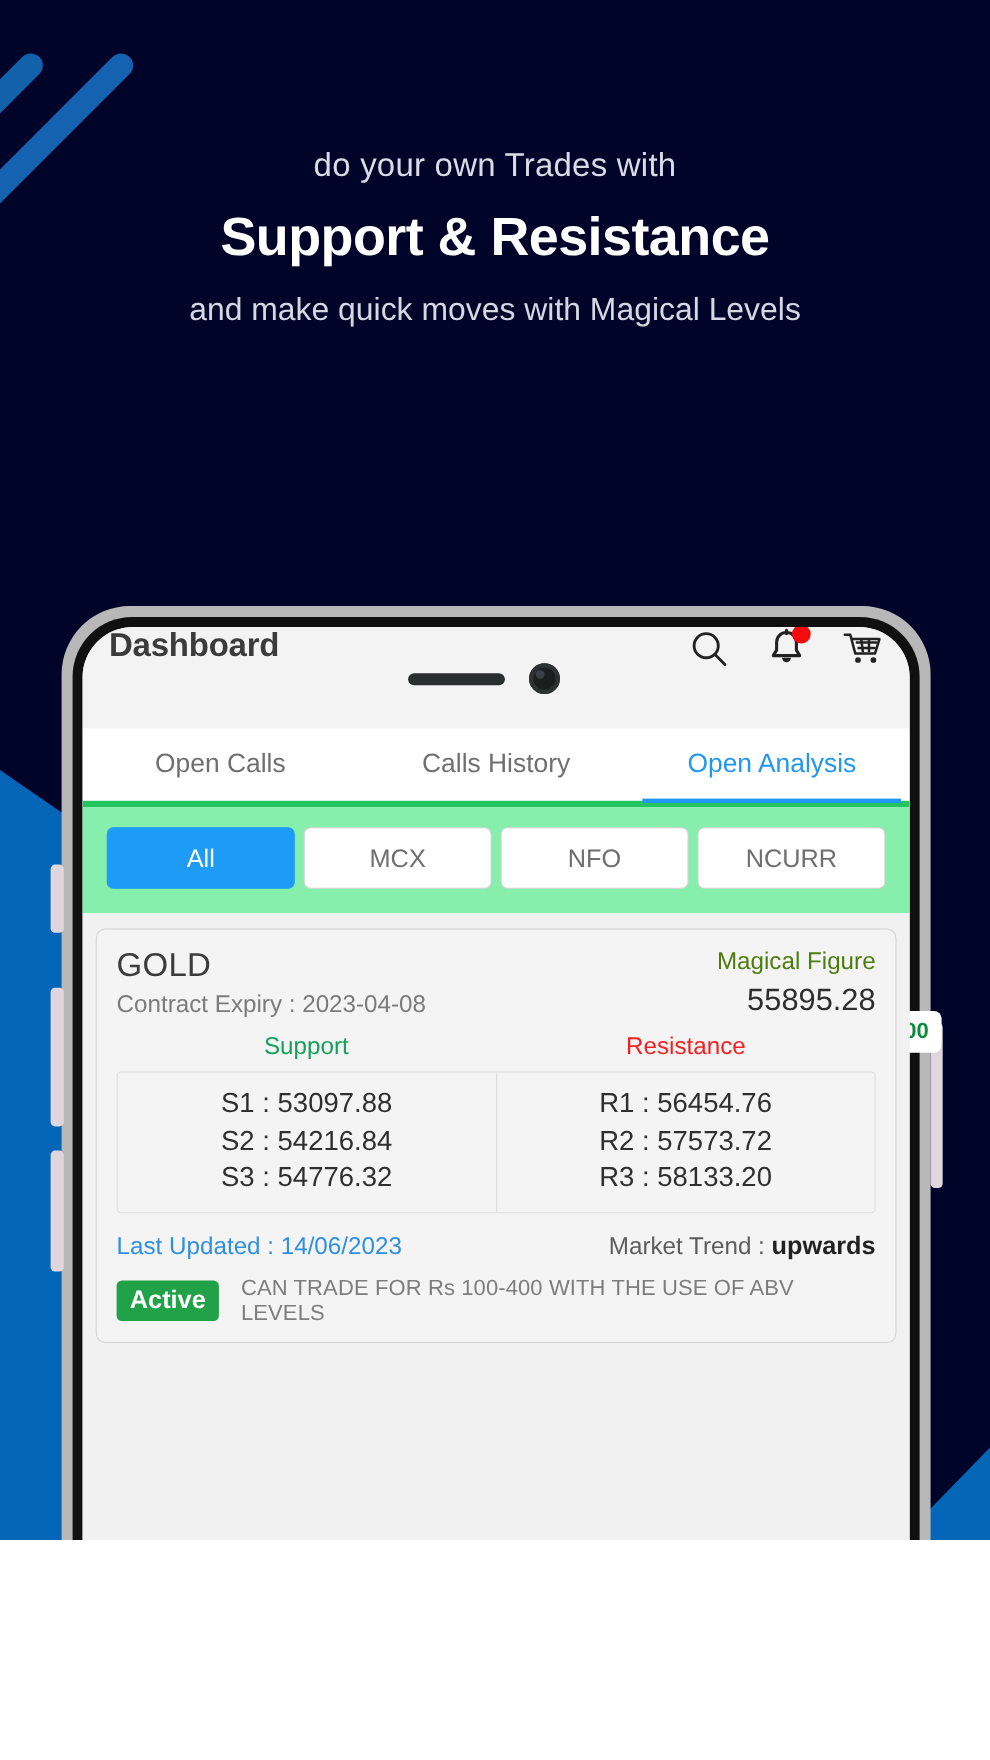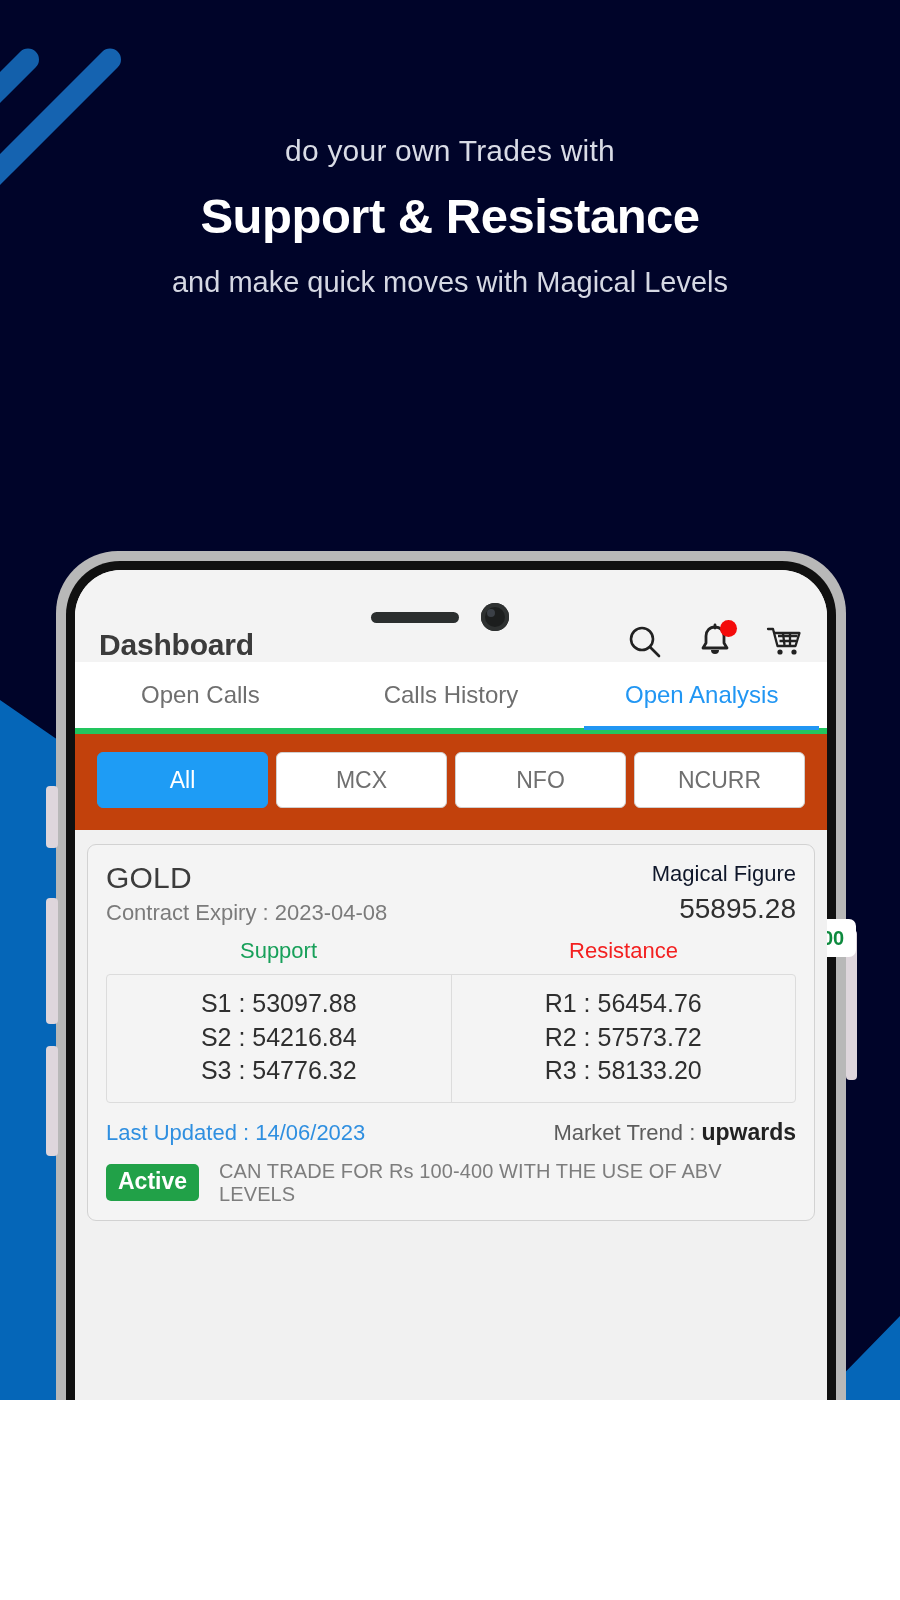--- a/index.html
+++ b/index.html
@@ -104,21 +104,21 @@
     display: flex; align-items: center; justify-content: flex-start;
     padding-left: 2px;
     overflow: hidden;
   }
 
   
   .appbar {
     position: relative;
     height: 92px;
     background: #f3f3f3;
-    display: flex; align-items: flex-end;
+    display: flex; align-items: flex-start;
     padding: 0 22px 0 24px;
   }
   .appbar-title {
     font-size: 30px; font-weight: bold; color: #3b3b3b;
     letter-spacing: -.2px;
   }
   .notch {
     position: absolute;
     left: 296px; top: 33px;
     display: flex; align-items: center; gap: 22px;
@@ -161,21 +161,21 @@
   }
   .tab.active { color: #2196f3; }
   .tab.active::after {
     content: "";
     position: absolute; left: 8px; right: 8px; bottom: -2px;
     height: 4px; background: #2196f3;
   }
 
   
   .chips {
-    background: #c2410c;
+    background: #86efac;
     display: flex; gap: 8px;
     padding: 18px 22px 22px 22px;
   }
   .chip {
     flex: 1;
     height: 56px;
     border-radius: 6px;
     border: 1.5px solid #cfcfcf;
     background: #ffffff;
     color: #6f6f6f;
@@ -198,21 +198,21 @@
     border: 1.5px solid #d2d2d2;
     border-radius: 9px;
     background: #f4f4f4;
     padding: 16px 18px 14px 18px;
   }
   .card-top {
     display: flex; justify-content: space-between; align-items: flex-start;
   }
   .sym { font-size: 30px; color: #3c3c3c; letter-spacing: .2px; }
   .expiry { font-size: 22px; color: #7b7b7b; margin-top: 5px; }
-  .mf-label { font-size: 22px; color: #0f172a; text-align: right; }
+  .mf-label { font-size: 22px; color: #4d7c0f; text-align: right; }
   .mf-value { font-size: 28px; color: #2f2f2f; text-align: right; margin-top: 6px; }
 
   .sr-heads { display: flex; margin-top: 12px; }
   .sr-heads > div { flex: 1; text-align: center; font-size: 22px; }
   .sup-head { color: #18a05a; }
   .res-head { color: #f32020; }
 
   .sr-table {
     display: flex;
     margin-top: 10px;

